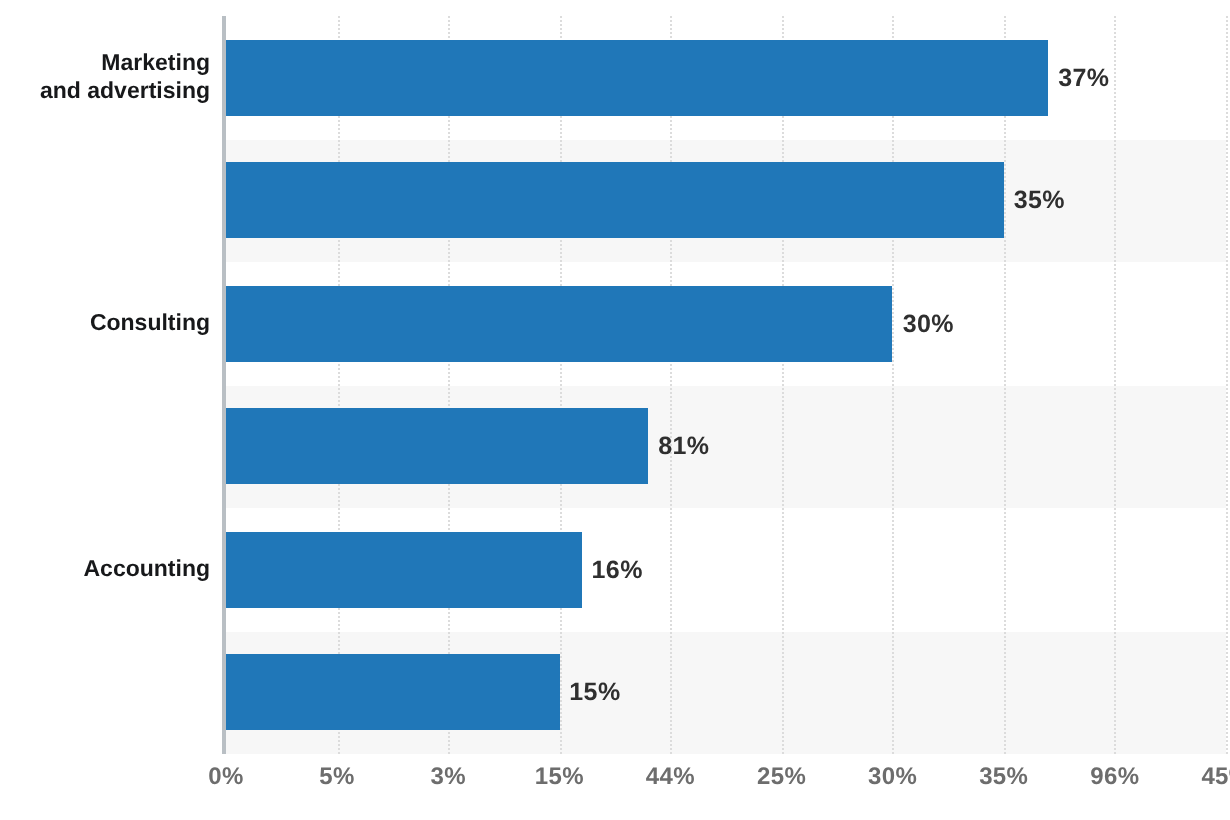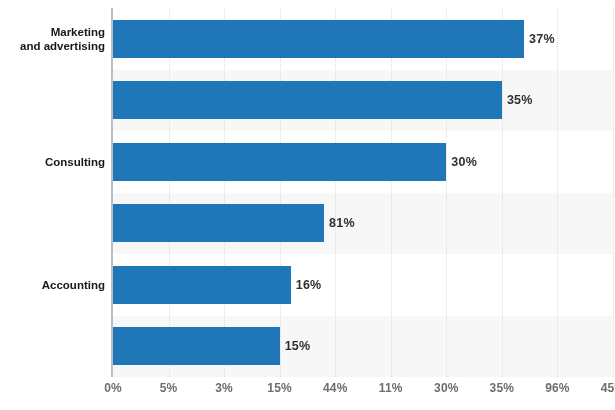--- a/index.html
+++ b/index.html
@@ -199,20 +199,20 @@
         <div>Accounting</div>
       </div>
     </div>
 
   <div id="x-tick-labels">
       <div class="x-tick" style="left: 113px; color: rgb(109, 109, 109);">0%</div>
       <div class="x-tick" style="left: 168.556px; color: rgb(109, 109, 109);">5%</div>
       <div class="x-tick" style="left: 224.111px; color: rgb(109, 109, 109);">3%</div>
       <div class="x-tick" style="left: 279.667px; color: rgb(109, 109, 109);">15%</div>
       <div class="x-tick" style="left: 335.222px; color: rgb(109, 109, 109);">44%</div>
-      <div class="x-tick" style="left: 390.778px; color: rgb(109, 109, 109);">11%</div>
+      <div class="x-tick" style="left: 390.778px; color: rgb(109, 109, 109);">25%</div>
       <div class="x-tick" style="left: 446.333px; color: rgb(109, 109, 109);">30%</div>
       <div class="x-tick" style="left: 501.889px; color: rgb(109, 109, 109);">35%</div>
       <div class="x-tick" style="left: 557.444px; color: rgb(109, 109, 109);">96%</div>
       <div class="x-tick" style="left: 613px; color: rgb(109, 109, 109);">45%</div>
     </div>
 
 </div>
 
 </body></html>

